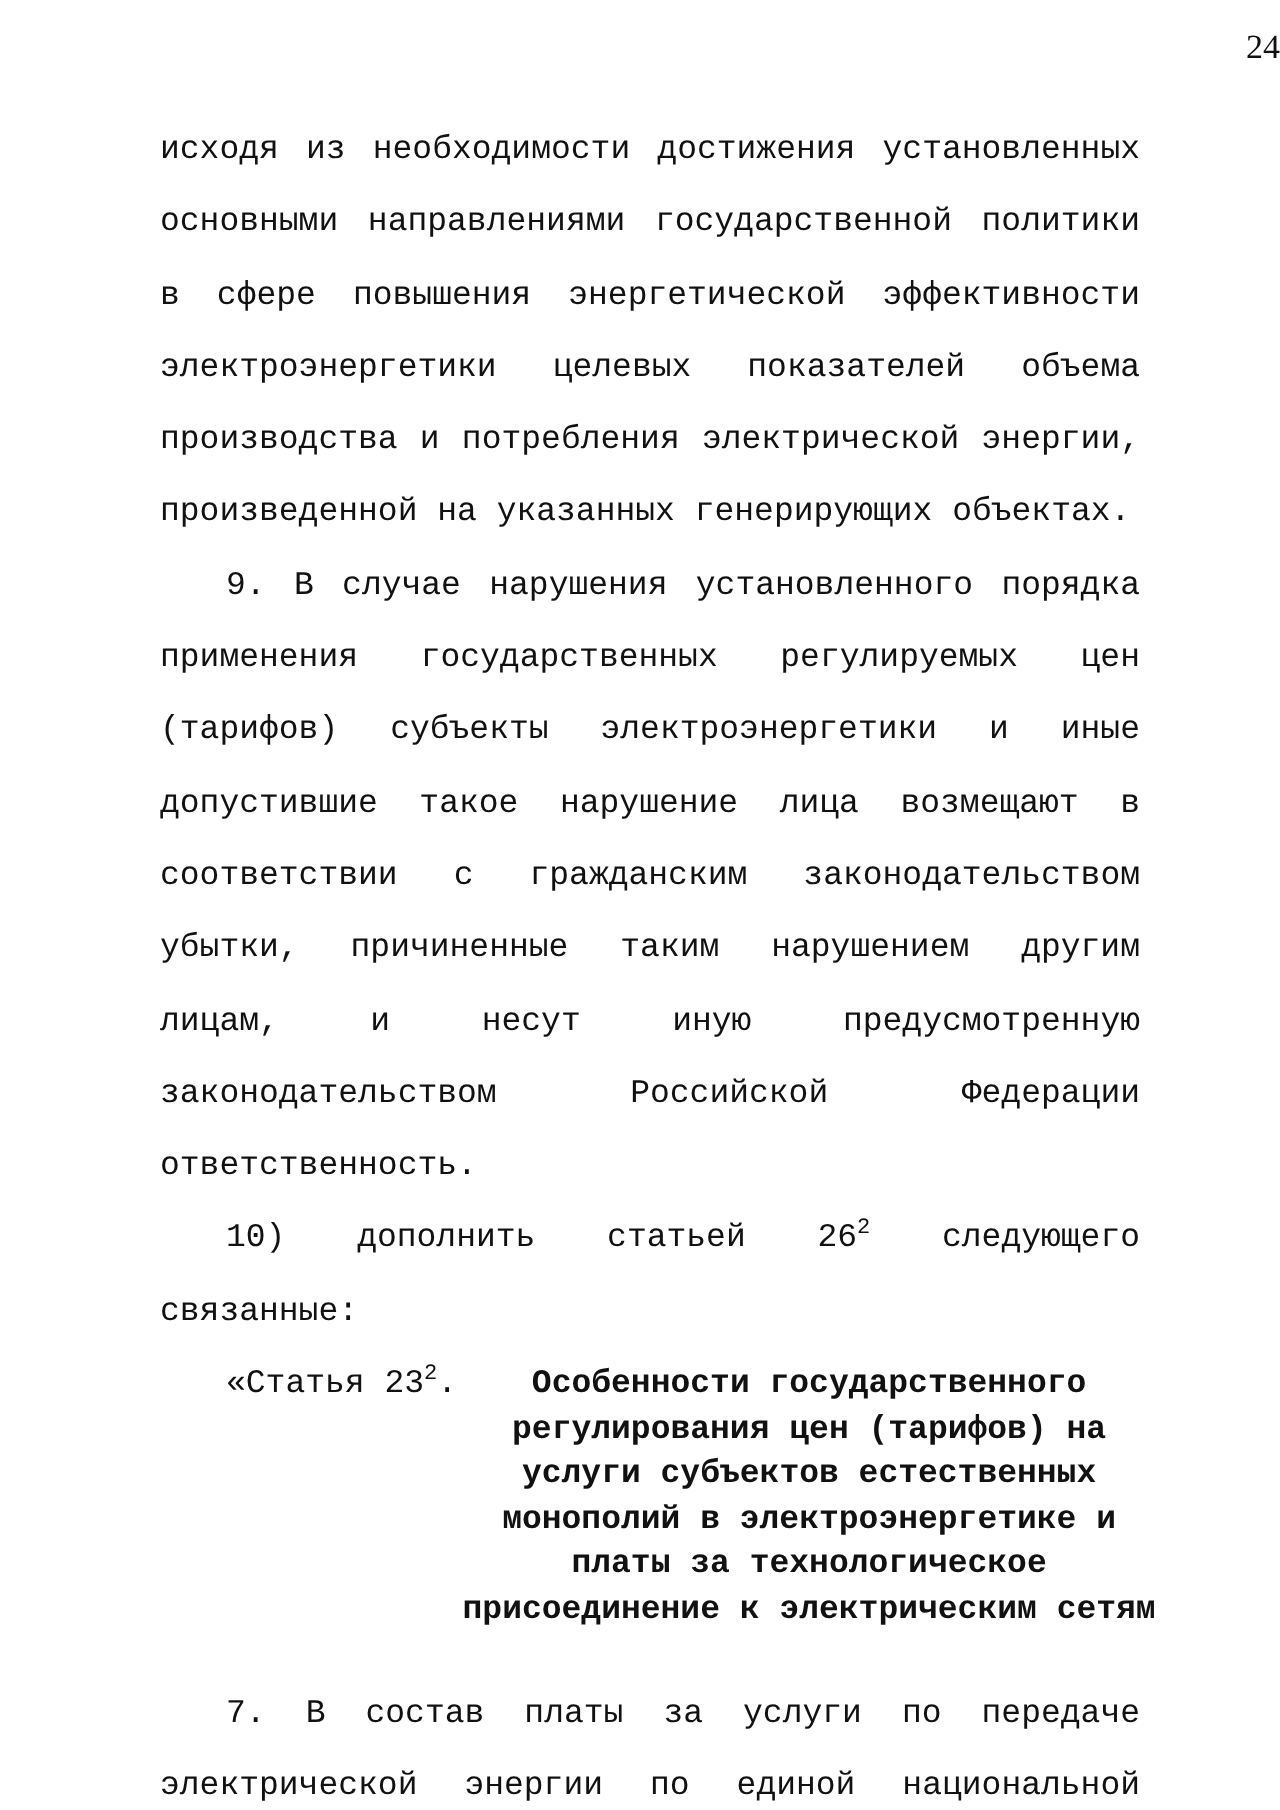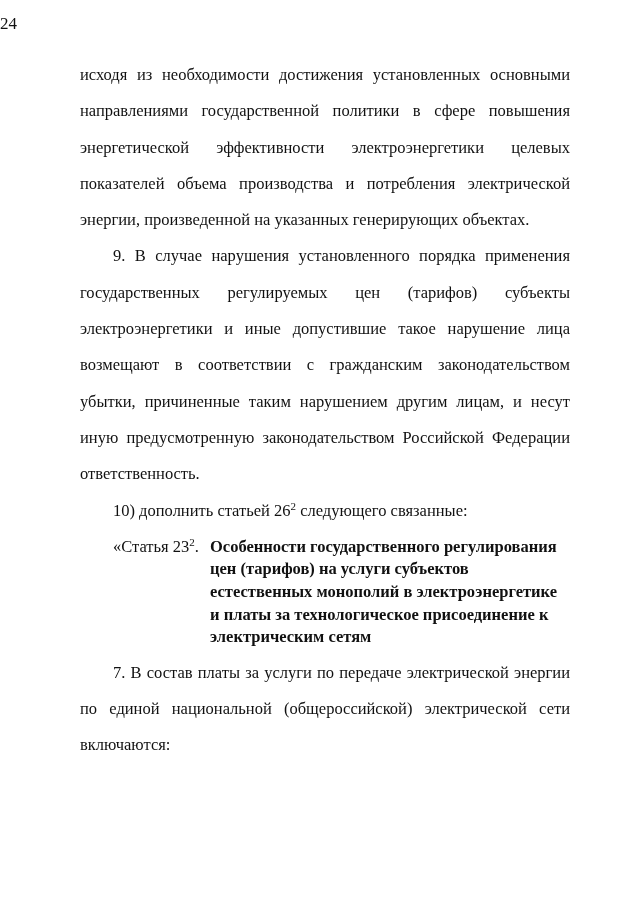--- a/index.html
+++ b/index.html
@@ -14,51 +14,53 @@
     background: #ffffff;
     color: #111111;
     font-family: "Liberation Serif", "DejaVu Serif", serif;
     overflow: hidden;
   }
   .page-number {
     position: absolute;
     top: 14px;
     left: 0;
     width: 640px;
-    text-align: left;
+    text-align: right;
     font-size: 17px;
     color: #111111;
   }
   .body-text {
     position: absolute;
     top: 57px;
     left: 80px;
     width: 490px;
     font-size: 16.5px;
     line-height: 36.3px;
     color: #111111;
   }
   .para {
     text-align: justify;
     margin: 0;
     padding: 0;
+    font-family: Liberation Mono, monospace;
   }
   .para.indent {
     text-indent: 33px;
   }
   sup.ss {
     font-size: 11px;
     line-height: 0;
     vertical-align: super;
   }
   .article-heading {
     display: flex;
-    margin: 7px 0 6px 33px;
+    margin: 7px 0 22px 33px;
     line-height: 22.6px;
-    text-align: left;
+    text-align: center;
+    font-family: Liberation Mono, monospace;
   }
   .article-label {
     flex: 0 0 97px;
     white-space: nowrap;
   }
   .article-title {
     flex: 0 0 352px;
     font-weight: bold;
   }
 </style>

